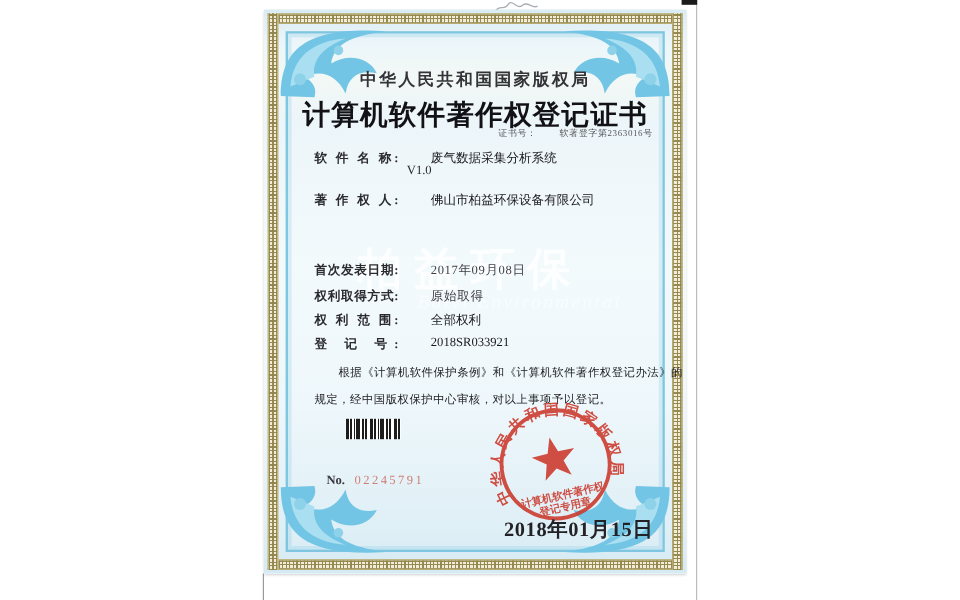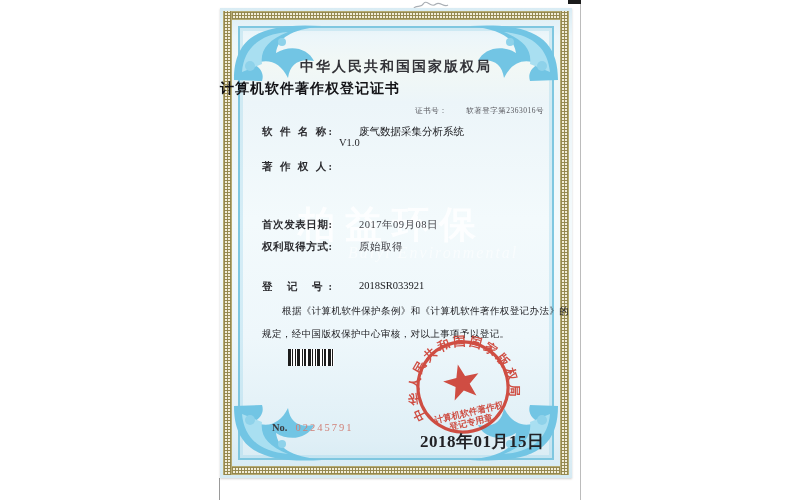--- a/index.html
+++ b/index.html
@@ -37,22 +37,22 @@
   .flourish.bl{left:12px;bottom:12px;transform:scaleY(-1);}
   .flourish.br{right:12px;bottom:12px;transform:scale(-1,-1);}
   
   .watermark-cn{position:absolute;left:78px;top:192px;font-size:37px;font-weight:bold;
     letter-spacing:10px;color:rgba(255,255,255,.8);white-space:nowrap;}
   .watermark-en{position:absolute;left:108px;top:236px;font-size:16px;font-style:italic;
     letter-spacing:2px;color:rgba(255,255,255,.55);white-space:nowrap;margin-left:20px;}
   
   .title1{position:absolute;left:0;right:0;top:50px;text-align:center;
     font-size:14px;font-weight:bold;letter-spacing:2px;color:#333338;}
-  .title2{position:absolute;left:0;right:0;top:72px;text-align:left;
-    font-size:14px;font-weight:bold;letter-spacing:1px;color:#121216;}
+  .title2{position:absolute;left:0;right:0;top:72px;text-align:center;
+    font-size:23px;font-weight:bold;letter-spacing:1px;color:#121216;}
   .certno{position:absolute;right:28px;top:98px;font-size:7.5px;color:#56565c;letter-spacing:.5px;}
   .certno .n{margin-left:19px;}
   .row{position:absolute;left:42px;font-size:10.5px;color:#232327;white-space:nowrap;display:flex;gap:20px;}
   .row .lbl{display:inline-block;width:70px;text-align:justify;text-align-last:justify;font-weight:bold;color:#2b2b2f;}
   .row .val{margin-left:7px;color:#18181c;}
   .row .val.dotmatrix{color:#414147;letter-spacing:.5px;}
   .r-name{top:117px;} .r-version{top:129px;left:119px;font-size:10.5px;color:#2a2a2e;}
   .r-owner{top:152px;} .r-dev{top:190px;} .r-pub{top:210px;}
   .r-method{top:232px;} .r-scope{top:252px;} .r-reg{top:272px;}
   .statement{position:absolute;left:42px;right:24px;top:292px;font-size:9.5px;
@@ -61,21 +61,21 @@
   .statement .l2{white-space:nowrap;}
   .barcode{position:absolute;left:68px;top:341px;width:46px;height:17px;
     background:repeating-linear-gradient(90deg,
       #1c1c1c 0 3px,#fff 3px 4px,#1c1c1c 4px 5px,#fff 5px 7px,
       #1c1c1c 7px 8px,#fff 8px 9px,#1c1c1c 9px 12px,#fff 12px 14px,
       #1c1c1c 14px 15px,#fff 15px 16px,#1c1c1c 16px 18px,#fff 18px 20px);}
   .seal{position:absolute;left:185px;top:321px;width:116px;height:116px;
     transform:rotate(-13deg);opacity:.88;}
   .issue-date{position:absolute;left:200px;top:406px;font-size:17px;font-weight:bold;
     color:#222226;letter-spacing:.5px;z-index:9;margin-top:16px;}
-  .serial{position:absolute;left:52px;top:414px;font-size:10.5px;white-space:nowrap;}
+  .serial{position:absolute;left:52px;top:387px;font-size:10.5px;white-space:nowrap;}
   .serial .no{color:#3a3a3e;font-weight:bold;margin-right:8px;}
   .serial .num{color:#d07f76;letter-spacing:2px;}
 </style>
 </head>
 <body>
 
 <div class="scan-line-right"></div>
 <div class="scan-line-bottomleft"></div>
 <div class="scan-black-tick"></div>
 <svg class="scan-scribble" width="42" height="15" viewBox="0 0 42 15">
@@ -124,28 +124,33 @@
     <span>证书号：</span><span class="n">软著登字第2363016号</span>
   </div>
 
   <div class="row r-name">
     <span class="lbl">软 件 名 称:</span>
     <span class="val">废气数据采集分析系统</span>
   </div>
   <div class="r-version" style="position:absolute;">V1.0</div>
   <div class="row r-owner">
     <span class="lbl">著 作 权 人:</span>
+    <span class="val">佛山市柏益环保设备有限公司</span>
   </div>
   <div class="row r-pub">
     <span class="lbl">首次发表日期:</span>
     <span class="val dotmatrix">2017年09月08日</span>
   </div>
   <div class="row r-method">
     <span class="lbl">权利取得方式:</span>
     <span class="val dotmatrix">原始取得</span>
+  </div>
+  <div class="row r-scope">
+    <span class="lbl">权 利 范 围:</span>
+    <span class="val">全部权利</span>
   </div>
   <div class="row r-reg">
     <span class="lbl">登  记  号:</span>
     <span class="val">2018SR033921</span>
   </div>
 
   <div class="statement">
     <div class="l1">根据《计算机软件保护条例》和《计算机软件著作权登记办法》的</div>
     <div class="l2">规定，经中国版权保护中心审核，对以上事项予以登记。</div>
   </div>

